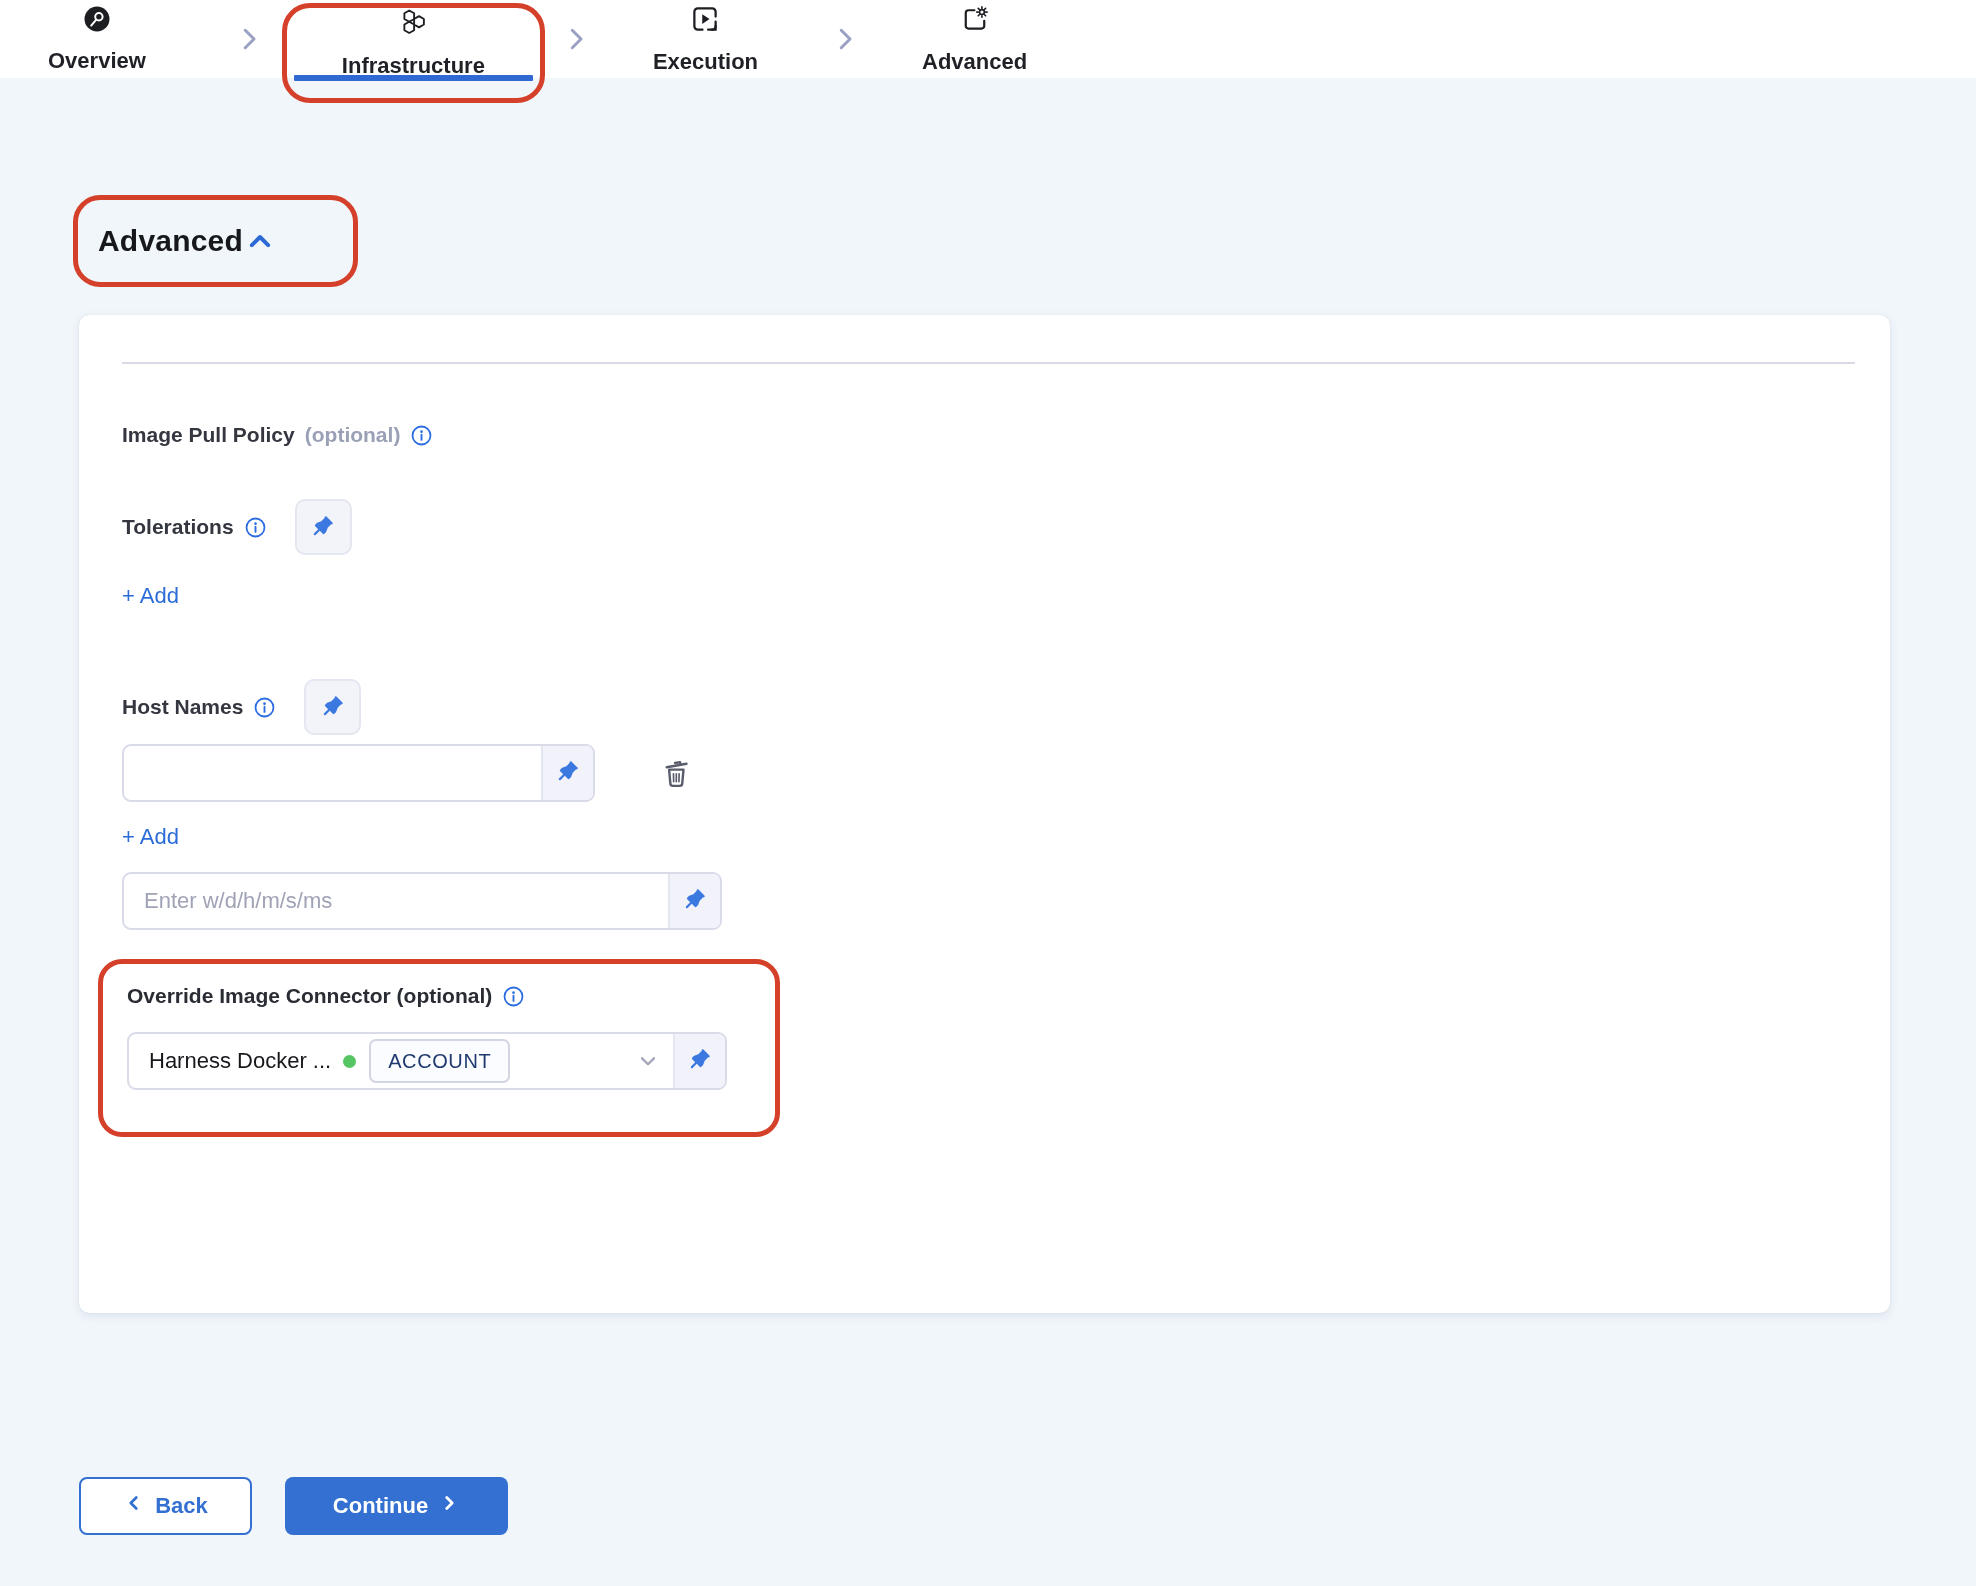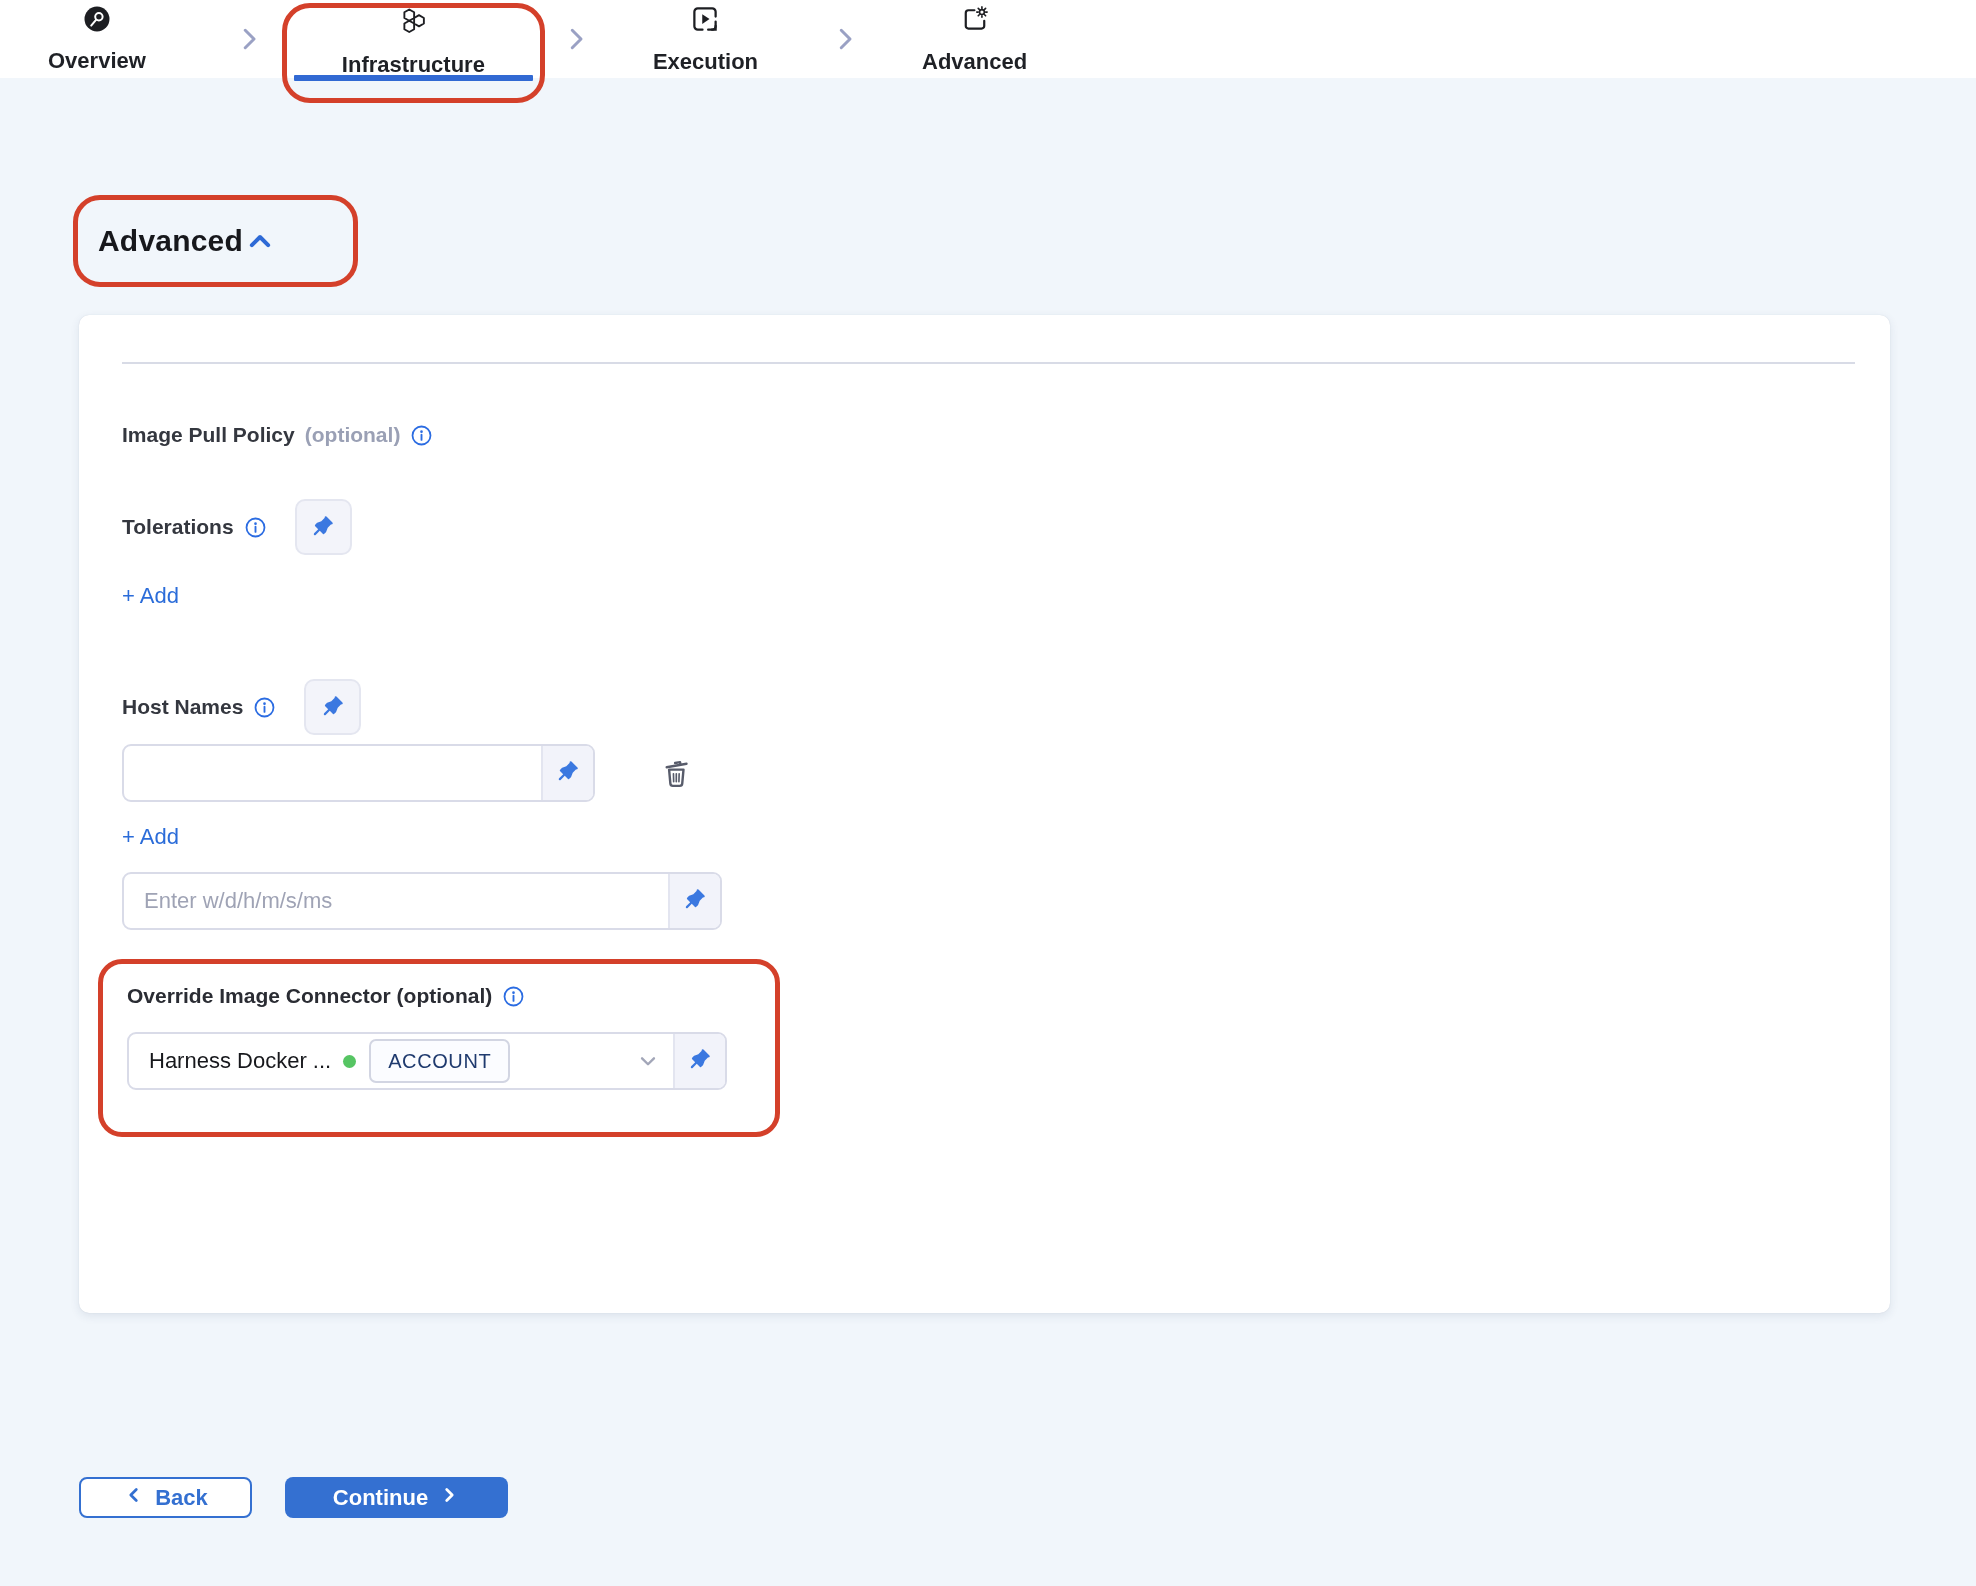--- a/index.html
+++ b/index.html
@@ -30,22 +30,22 @@
   .ticon { display:flex; align-items:center; }
   .sep { display:flex; align-items:center; }
   .sep-1 { margin-left:88px; }
   .sep-2 { margin-left:16px; }
   .sep-3 { margin-left:72px; }
   .tab-exec { margin-left:62px; }
   .tab-adv  { margin-left:62px; }
 
   .tab-infra-wrap {
     position:relative; margin-left:18px;
-    height:78px; display:flex; align-items:flex-end;
-    padding:0 60px;
+    height:78px; display:flex; align-items:flex-start;
+    padding:8px 60px;
   }
   .tab-infra-annotation {
     position:absolute; left:0; right:0; top:3px; height:100px;
     border:5px solid #d4402a; border-radius:28px;
     pointer-events:none;
   }
   .tab-underline {
     position:absolute; left:12px; right:12px; bottom:-3px; height:6px;
     background:#3169d3; border-radius:1px;
   }
@@ -143,21 +143,21 @@
     display:inline-flex; align-items:center; height:44px; padding:0 17px;
     border:2px solid #d2d5e2; border-radius:7px; background:#fbfcff;
     color:#1f3a6e; font-size:20px; font-weight:500; letter-spacing:.6px;
     flex:none;
   }
 
   
   .footer { display:flex; gap:33px; margin:164px 0 0 79px; }
   .btn {
     display:inline-flex; align-items:center; justify-content:center; gap:10px;
-    height:41px; border-radius:8px; font-size:22px; font-weight:700;
+    height:58px; border-radius:8px; font-size:22px; font-weight:700;
     cursor:pointer; font-family:"Liberation Sans", sans-serif;
   }
   .btn-back { width:173px; border:2px solid #3470d1; background:#ffffff; color:#3470d1; }
   .btn-continue { width:223px; border:none; background:#3470d1; color:#ffffff; }
 </style>
 </head>
 <body>
 
 <div class="page">
 

